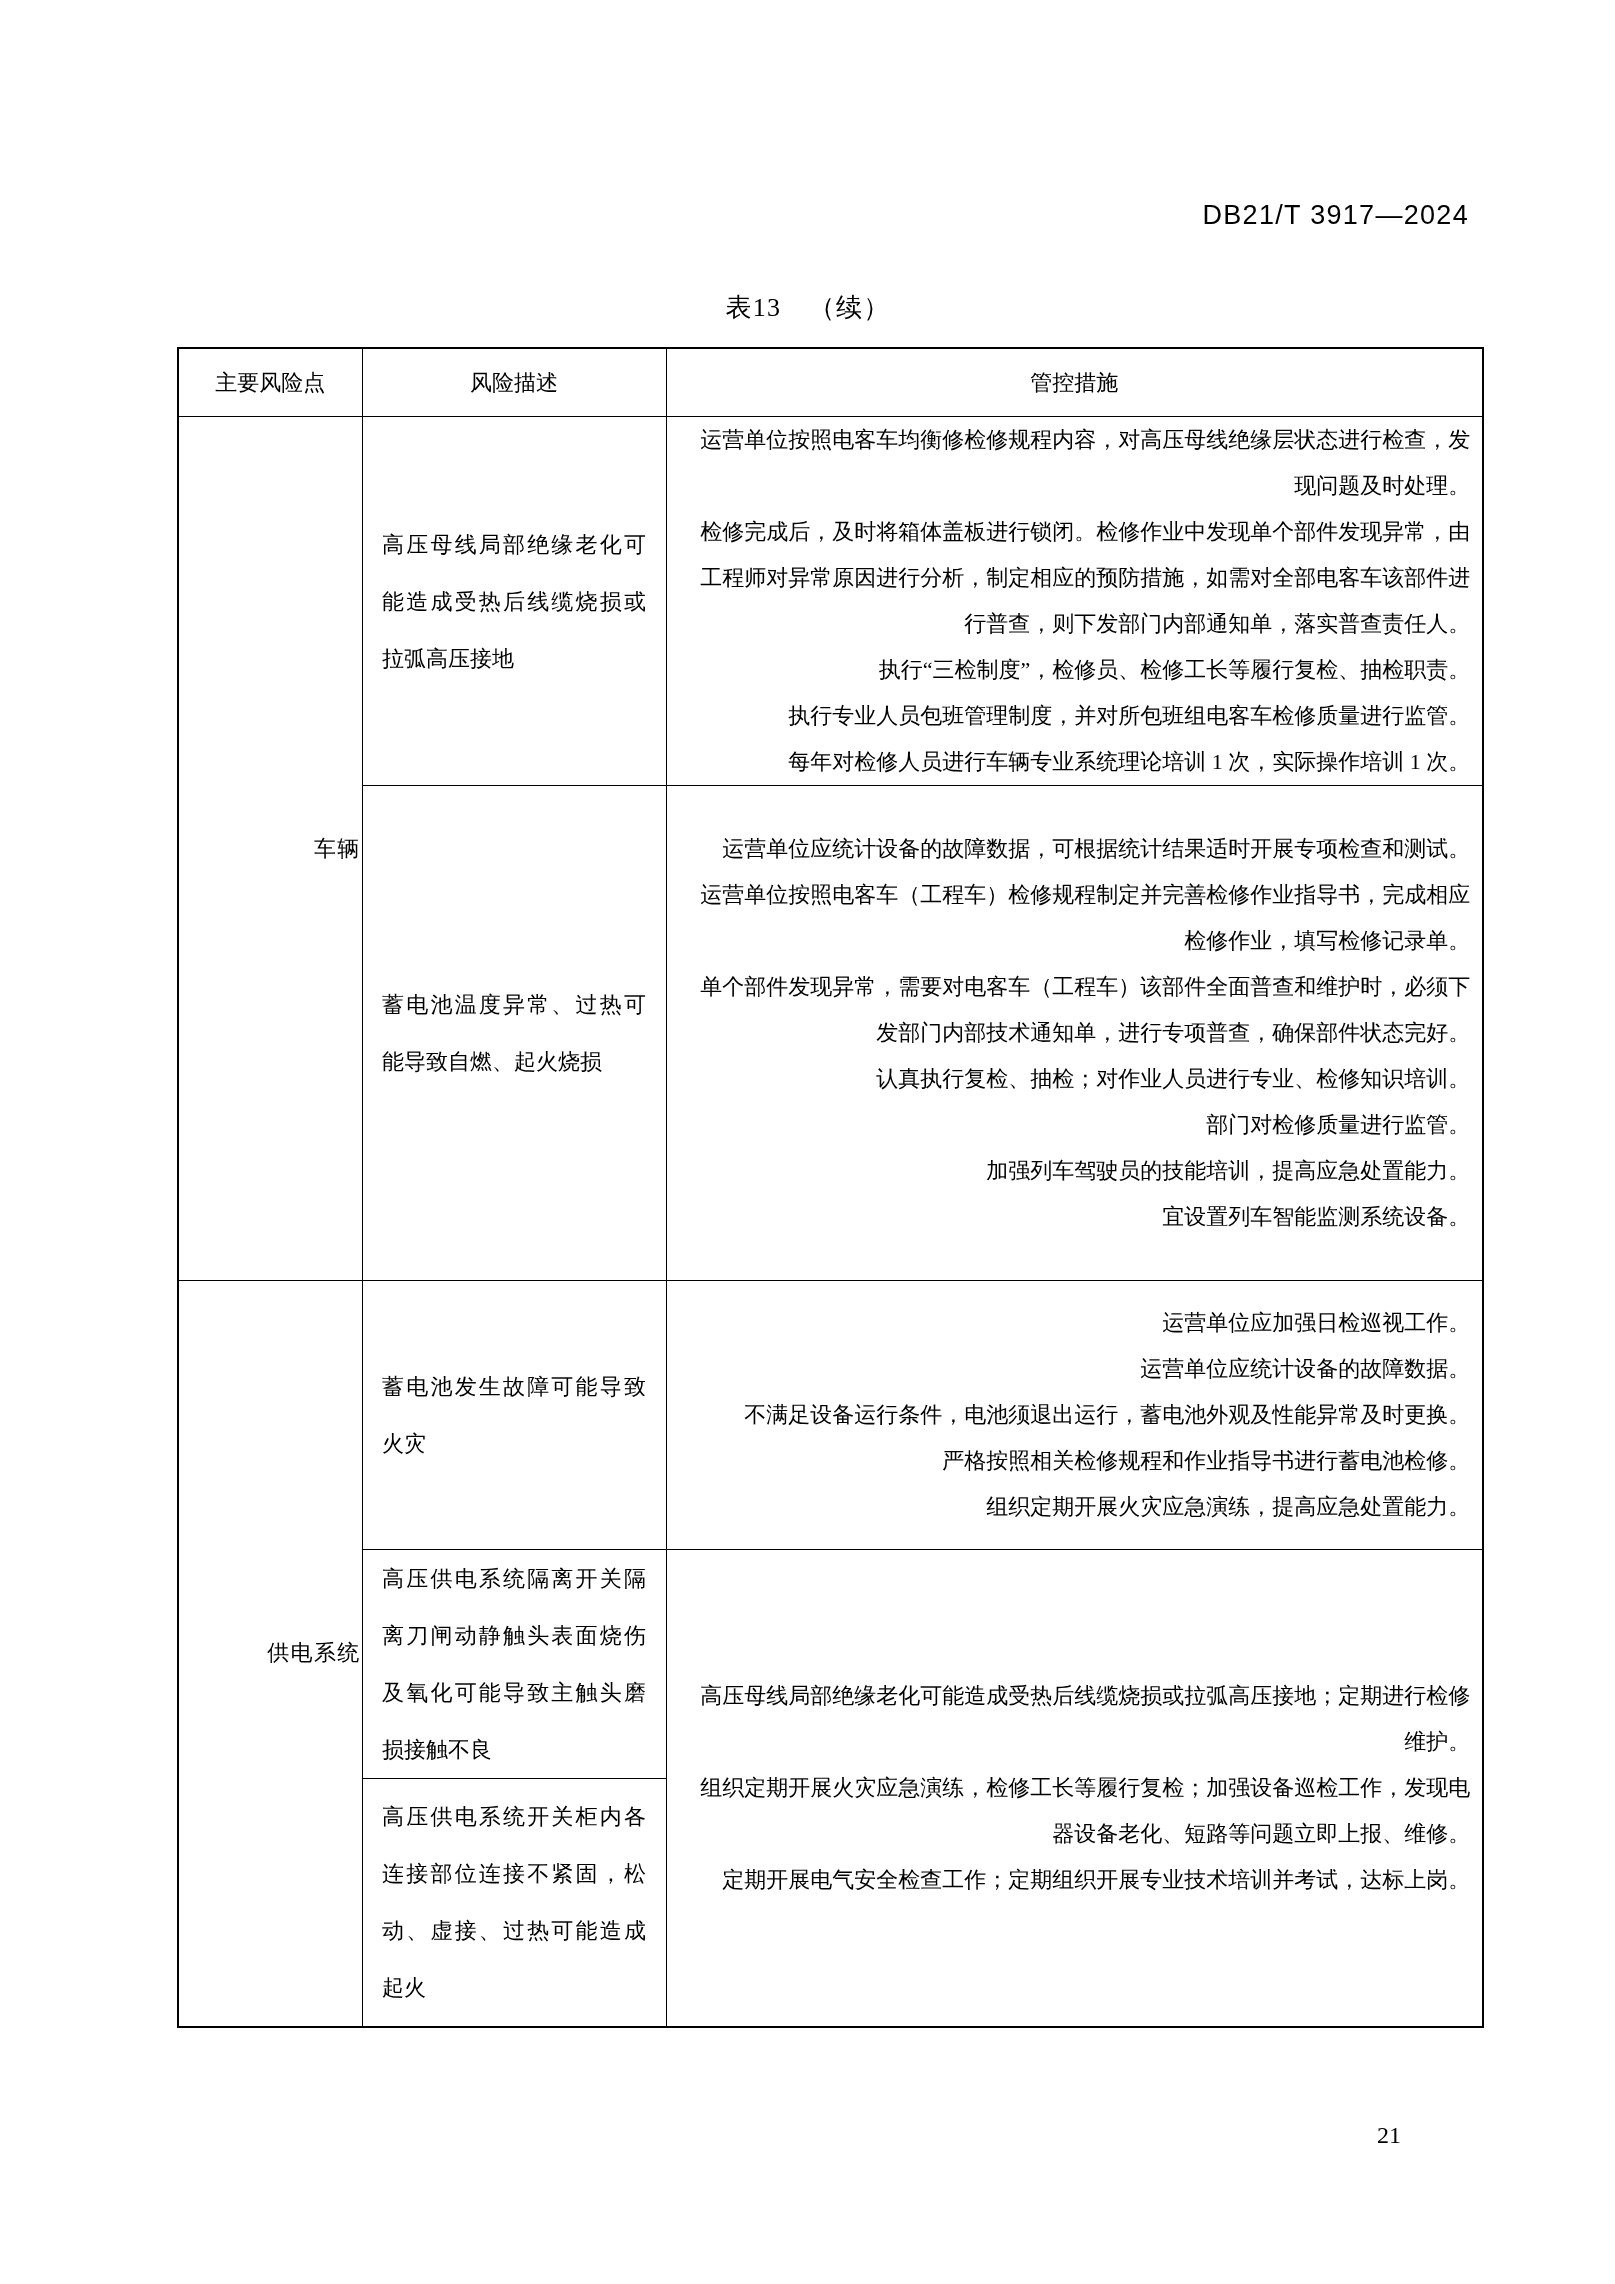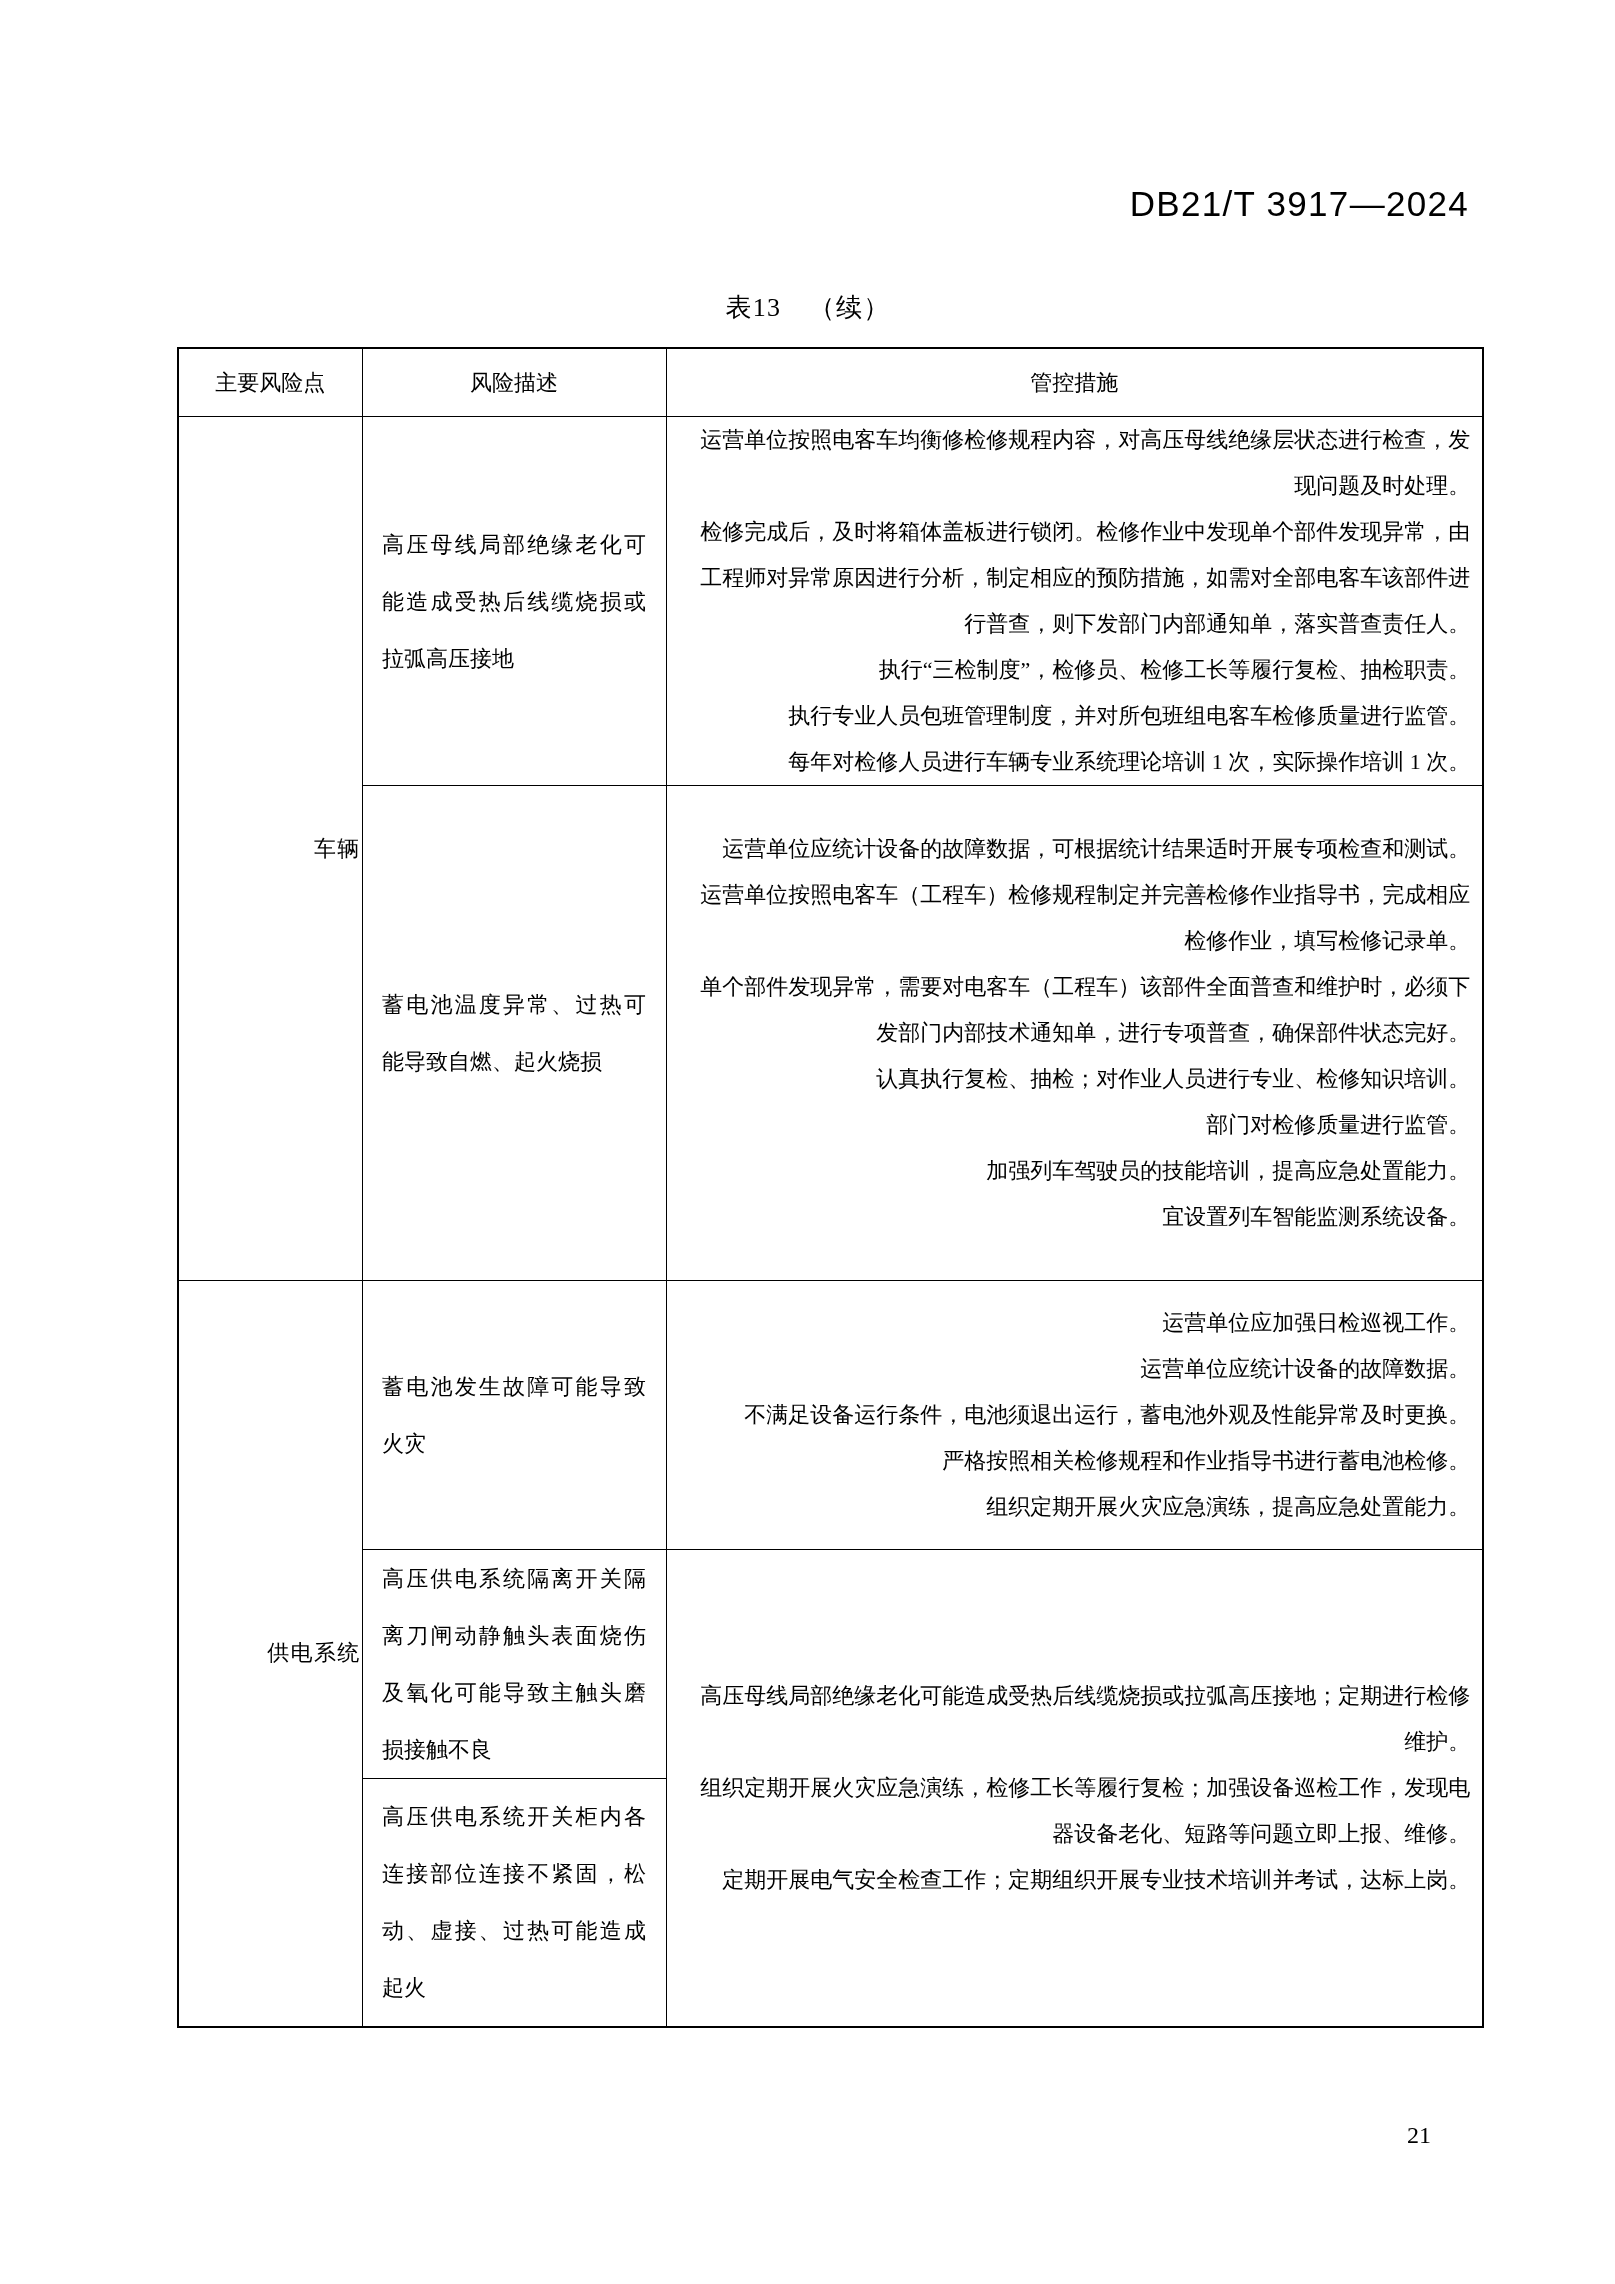--- a/index.html
+++ b/index.html
@@ -9,24 +9,24 @@
   }
   body {
     position: relative;
     width: 1616px;
     height: 2284px;
     font-family: "Liberation Serif", "DejaVu Serif", serif;
     color: #000;
   }
   .doc-code {
     position: absolute;
-    top: 184px;
+    top: 200px;
     right: 147px;
     font-family: "Liberation Sans", "DejaVu Sans", sans-serif;
-    font-size: 35px;
+    font-size: 27px;
     letter-spacing: 1.3px;
     white-space: nowrap;
     margin-left: 12px;
   }
   .table-caption {
     position: absolute;
     top: 290px;
     left: 0;
     width: 100%;
     text-align: center;
@@ -69,21 +69,21 @@
     line-height: 46px;
     font-size: 25px;
   }
   td.measures p {
     margin: 0;
     text-align: right;
   }
   .page-number {
     position: absolute;
     top: 2122px;
-    right: 185px;
+    right: 215px;
     font-size: 24px;
   }
 </style>
 </head>
 <body>
 
 <div class="doc-code">DB21/T 3917—2024</div>
 
 <div class="table-caption">表13　（续）</div>
 

